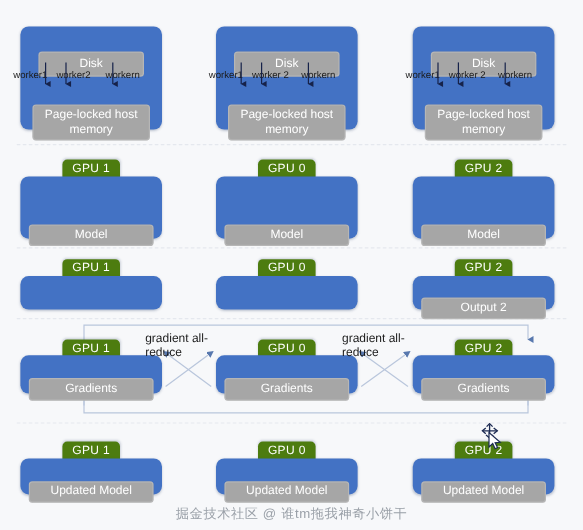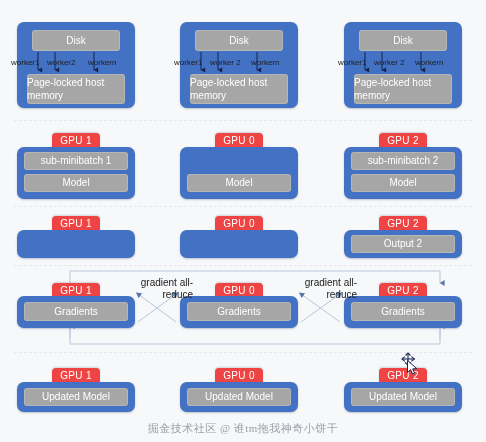--- a/index.html
+++ b/index.html
@@ -30,44 +30,46 @@
   .card {
     position: absolute;
     background: #4372c4;
     border-radius: 7px;
     box-shadow: 0 1px 2px rgba(40,60,100,.28);
   }
 
   
   .gpu-badge {
     position: absolute;
-    background: #ef4444;
+    background: #4d7c0f;
     border-radius: 4px 4px 0 0;
     color: #ffffff;
     font-size: 10px;
     line-height: 15px;
     text-align: center;
     letter-spacing: .3px;
     box-shadow: 0 -1px 2px rgba(40,60,100,.2);
     white-space: nowrap;
   }
 
   
   .slab {
     position: absolute;
     background: #a6a6a6;
     border-radius: 3px;
     color: #ffffff;
     font-size: 10px;
     display: flex;
     align-items: center;
     justify-content: center;
+    text-align: center;
     line-height: 12px;
     box-shadow: inset 0 0 0 1px rgba(255,255,255,.18);
     white-space: nowrap;
+    margin-top: 13px;
   }
   .slab.two-line { line-height: 13px; white-space: normal; }
 
   
   .worker-label {
     position: absolute;
     font-size: 8px;
     color: #1b1b1b;
     white-space: nowrap;
   }
@@ -81,34 +83,33 @@
     pointer-events: none;
   }
 
   
   .allreduce {
     position: absolute;
     width: 72px;
     font-size: 10px;
     line-height: 12px;
     color: #1b1b1b;
-    text-align: right;
+    text-align: left;
   }
 
   
   .watermark {
     position: absolute;
     left: 0;
     bottom: 6px;
     width: 486px;
     text-align: center;
     font-size: 11px;
     color: #9aa0a8;
     letter-spacing: .5px;
-    font-family: Liberation Serif, serif;
   }
 
   
   .cursor {
     position: absolute;
     width: 22px;
     height: 24px;
   }
 </style>
 </head>
@@ -137,30 +138,28 @@
 
   <div class="card" style="left:344px; top:22px; width:118px; height:86px;"></div>
   <div class="slab" style="left:359px; top:30px; width:88px; height:21px;">Disk</div>
   <div class="slab two-line" style="left:354px; top:74px; width:98px; height:30px;">Page-locked host memory</div>
   <div class="worker-label" style="left:338px; top:58px;">worker1</div>
   <div class="worker-label" style="left:374px; top:58px;">worker 2</div>
   <div class="worker-label" style="left:415px; top:58px;">workern</div>
 
   <div class="gpu-badge" style="left:52px; top:133px; width:48px;">GPU 1</div>
   <div class="card" style="left:17px; top:147px; width:118px; height:52px;"></div>
-  <div class="slab" style="left:24px; top:152px; width:104px; height:18px;">sub-minibatch 1</div>
   <div class="slab" style="left:24px; top:174px; width:104px; height:18px;">Model</div>
 
   <div class="gpu-badge" style="left:215px; top:133px; width:48px;">GPU 0</div>
   <div class="card" style="left:180px; top:147px; width:118px; height:52px;"></div>
   <div class="slab" style="left:187px; top:174px; width:104px; height:18px;">Model</div>
 
   <div class="gpu-badge" style="left:379px; top:133px; width:48px;">GPU 2</div>
   <div class="card" style="left:344px; top:147px; width:118px; height:52px;"></div>
-  <div class="slab" style="left:351px; top:152px; width:104px; height:18px;">sub-minibatch 2</div>
   <div class="slab" style="left:351px; top:174px; width:104px; height:18px;">Model</div>
 
   <div class="gpu-badge" style="left:52px; top:216px; width:48px;">GPU 1</div>
   <div class="card" style="left:17px; top:230px; width:118px; height:28px;"></div>
 
   <div class="gpu-badge" style="left:215px; top:216px; width:48px;">GPU 0</div>
   <div class="card" style="left:180px; top:230px; width:118px; height:28px;"></div>
 
   <div class="gpu-badge" style="left:379px; top:216px; width:48px;">GPU 2</div>
   <div class="card" style="left:344px; top:230px; width:118px; height:28px;"></div>

